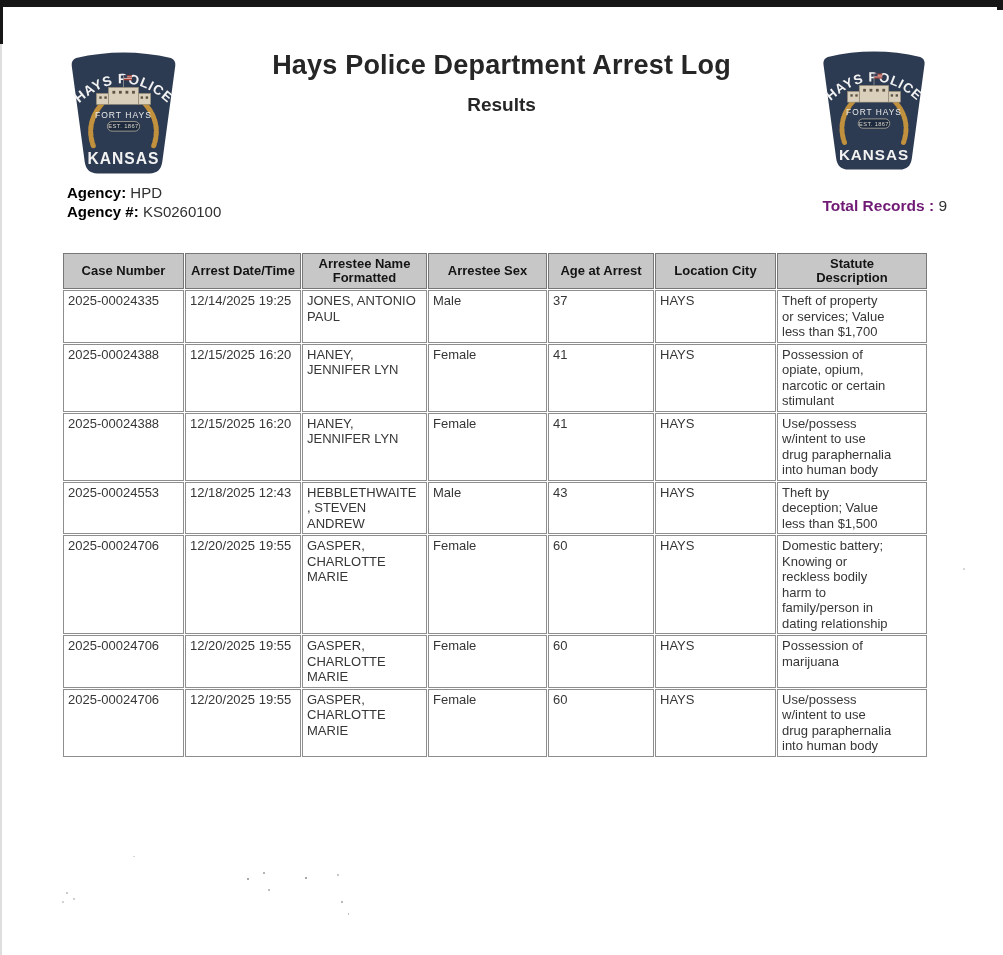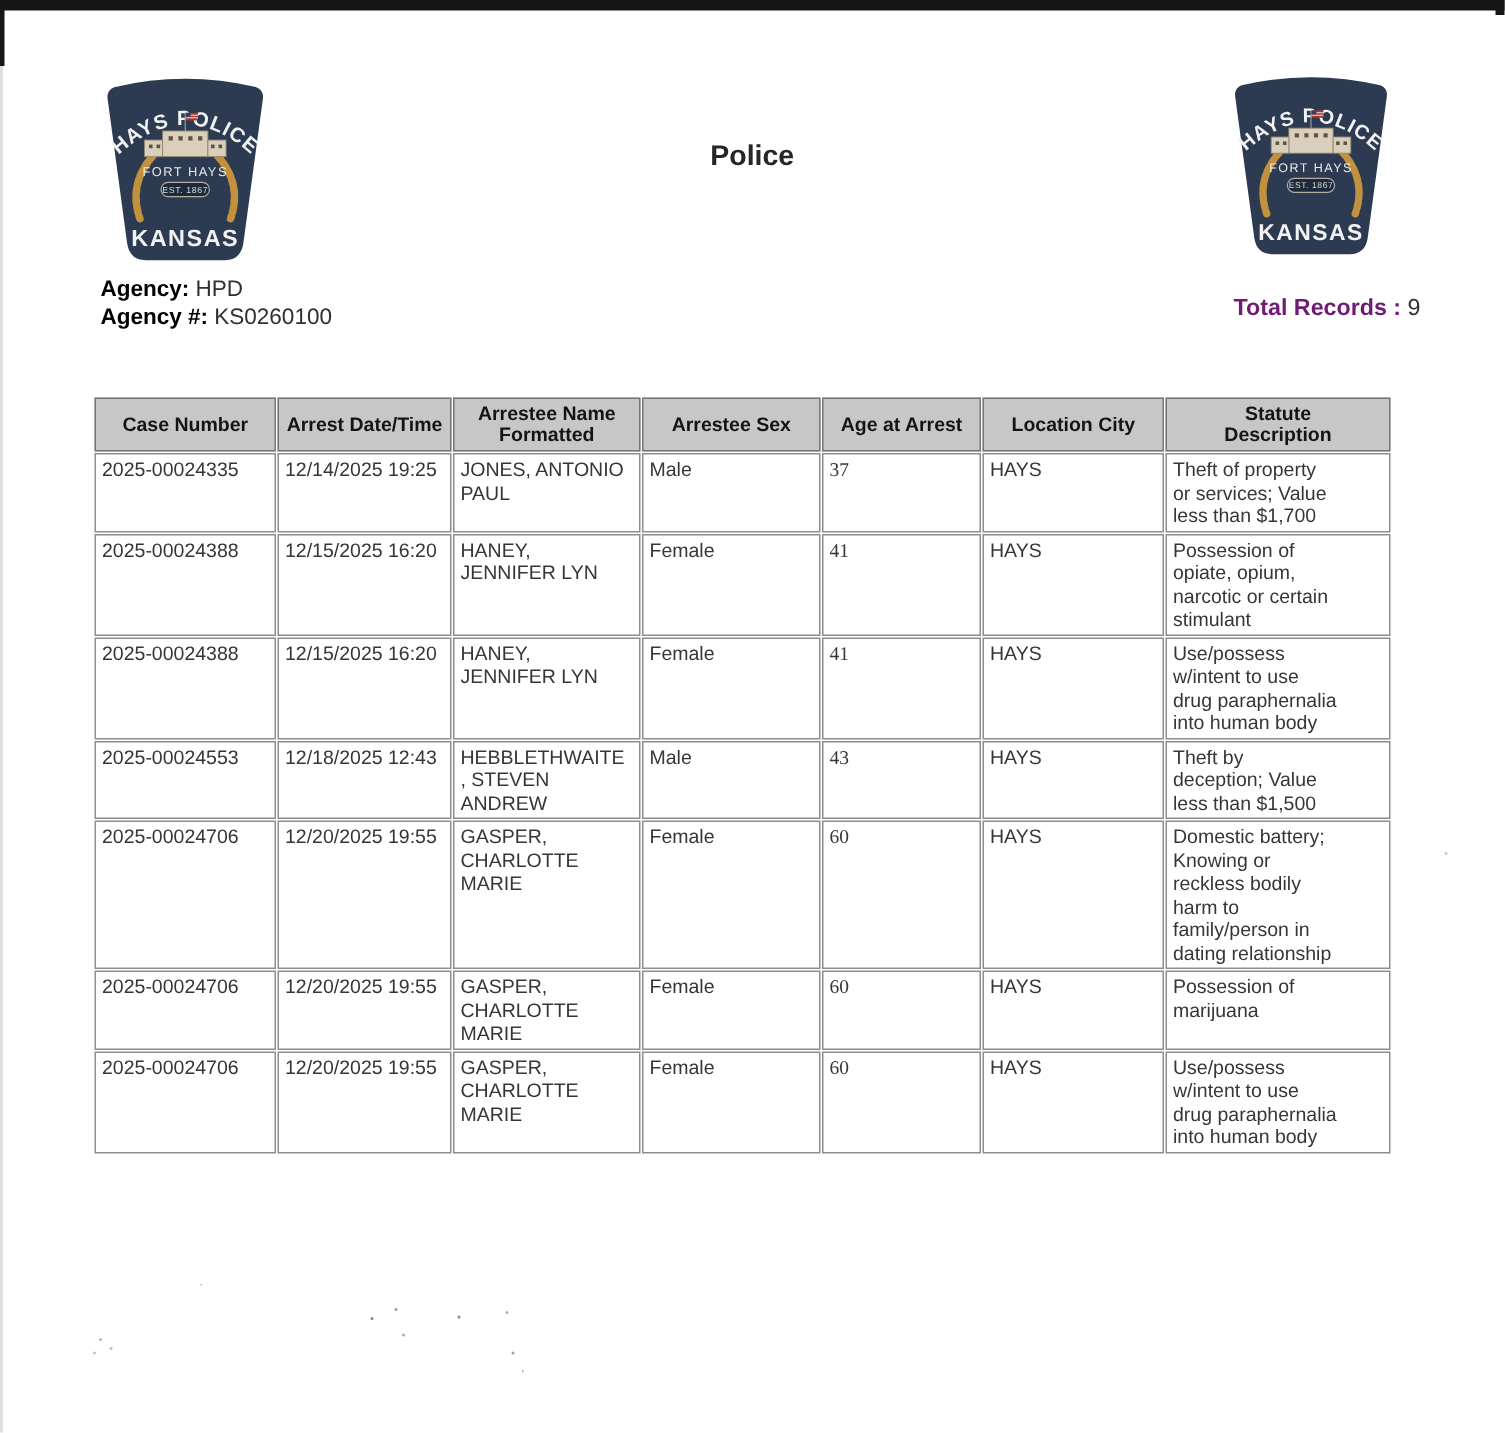--- a/index.html
+++ b/index.html
@@ -42,34 +42,34 @@
   .doc-subtitle{position:absolute;left:0;top:94px;width:100%;text-align:center;
     font-size:19px;font-weight:700;color:#262626;}
 
   .agency-block{position:absolute;left:67px;top:183px;font-size:15px;line-height:19px;color:#303030;}
   .agency-block b{color:#000000;}
   .total-records{position:absolute;top:197px;right:56px;font-size:15.5px;color:#303030;}
   .total-records b{color:#701a75;}
 
   
   table.arrest{
-    position:absolute;left:62px;top:264px;width:866px;
+    position:absolute;left:62px;top:252px;width:866px;
     border-collapse:separate;border-spacing:1px;table-layout:fixed;
   }
   table.arrest th,table.arrest td{border:1px solid var(--table-border);}
   table.arrest th{
     background:var(--header-bg);height:36px;vertical-align:middle;text-align:center;
     font-size:13px;font-weight:700;color:#141414;line-height:14.5px;white-space:pre-line;
     border-color:#777;
   }
   table.arrest td{
     vertical-align:top;text-align:left;background:#fff;
     font-size:13px;line-height:15.5px;color:#363636;padding:2px 4px;
   }
-  td.col-age{text-align:right;padding-right:7px;font-family:Liberation Serif, serif;}
+  td.col-age{text-align:right;padding-right:7px;}
   td.pre{white-space:pre-line;}
 </style>
 </head>
 <body>
 
 <div class="page">
 
   <div class="scan-left-faint"></div>
   <div class="scan-top"></div>
   <div class="scan-left-dark"></div>
@@ -132,21 +132,22 @@
       <rect class="win" x="42" y="50" width="2.4" height="2.4"></rect>
       <rect class="win" x="78" y="50" width="2.4" height="2.4"></rect>
       <rect class="win" x="83" y="50" width="2.4" height="2.4"></rect>
     </g>
     <text class="badge-fort" x="61" y="71" text-anchor="middle">FORT HAYS</text>
     <rect x="45" y="75" width="32" height="9.5" rx="4.7" fill="#1d2a3e" stroke="#b5ae9e" stroke-width="0.8"></rect>
     <text class="badge-est" x="61" y="81.8" text-anchor="middle">EST. 1867</text>
     <text class="badge-kansas" x="61" y="117" text-anchor="middle">KANSAS</text>
   </svg>
 
-  <div class="doc-subtitle">Police</div>
+  <div class="doc-title">Hays Police Department Arrest Log</div>
+  <div class="doc-subtitle">Results</div>
 
   <div class="agency-block">
     <div><b>Agency:</b> <span>HPD</span></div>
     <div><b>Agency #:</b> <span>KS0260100</span></div>
   </div>
   <div class="total-records">
     <b>Total Records :</b> <span>9</span>
   </div>
 
   <table class="arrest">

